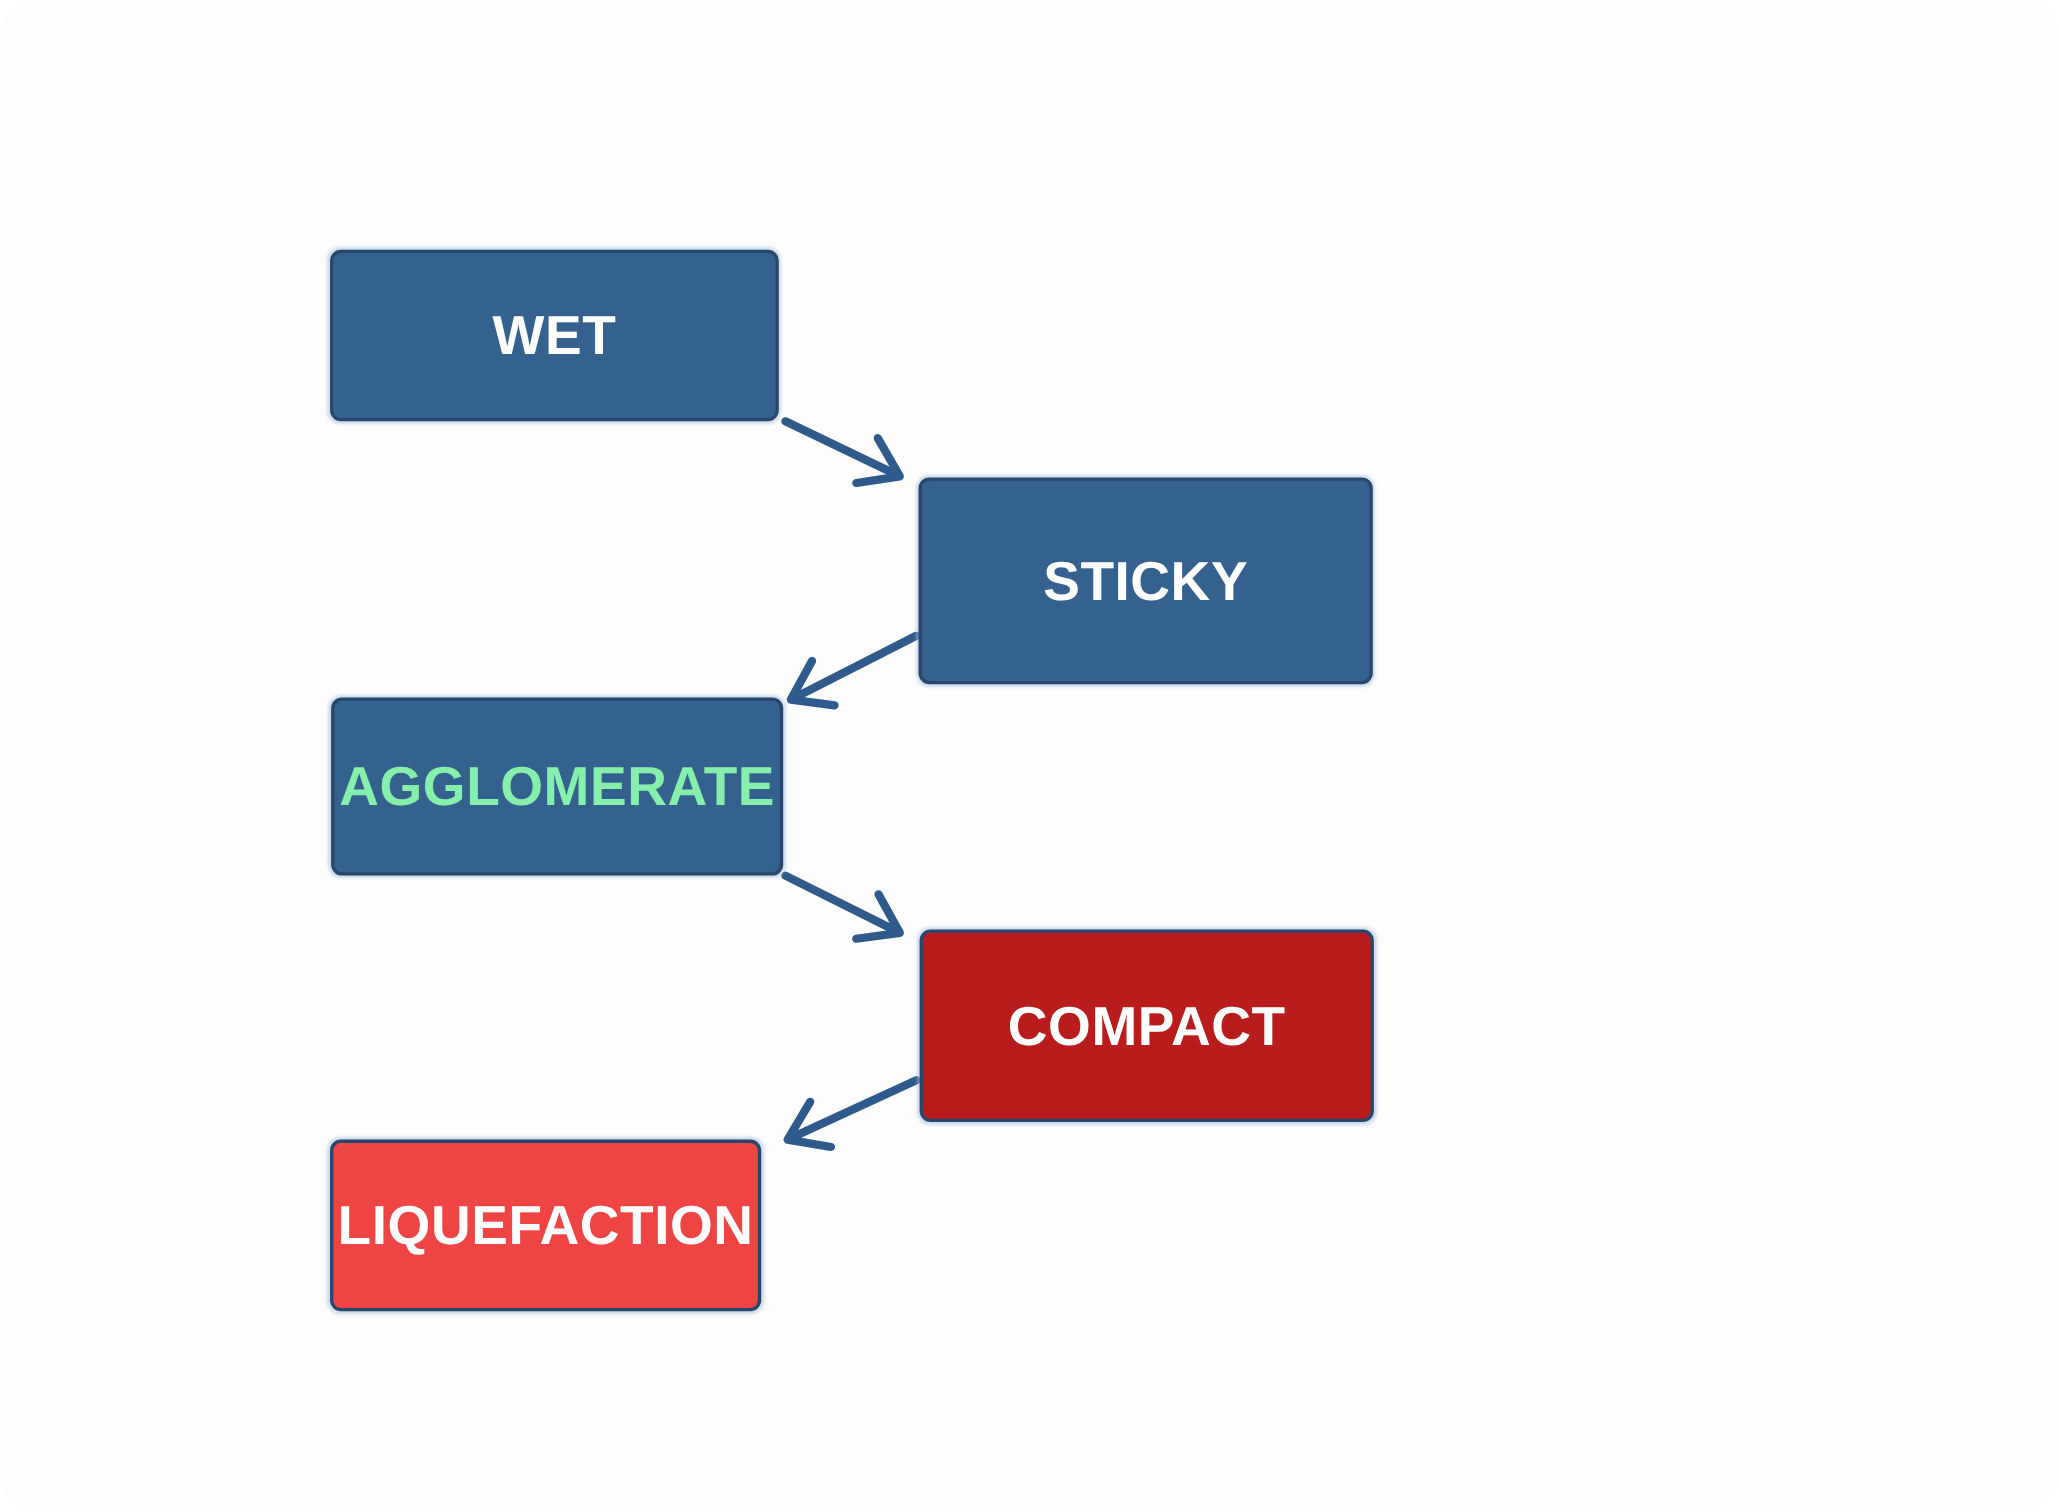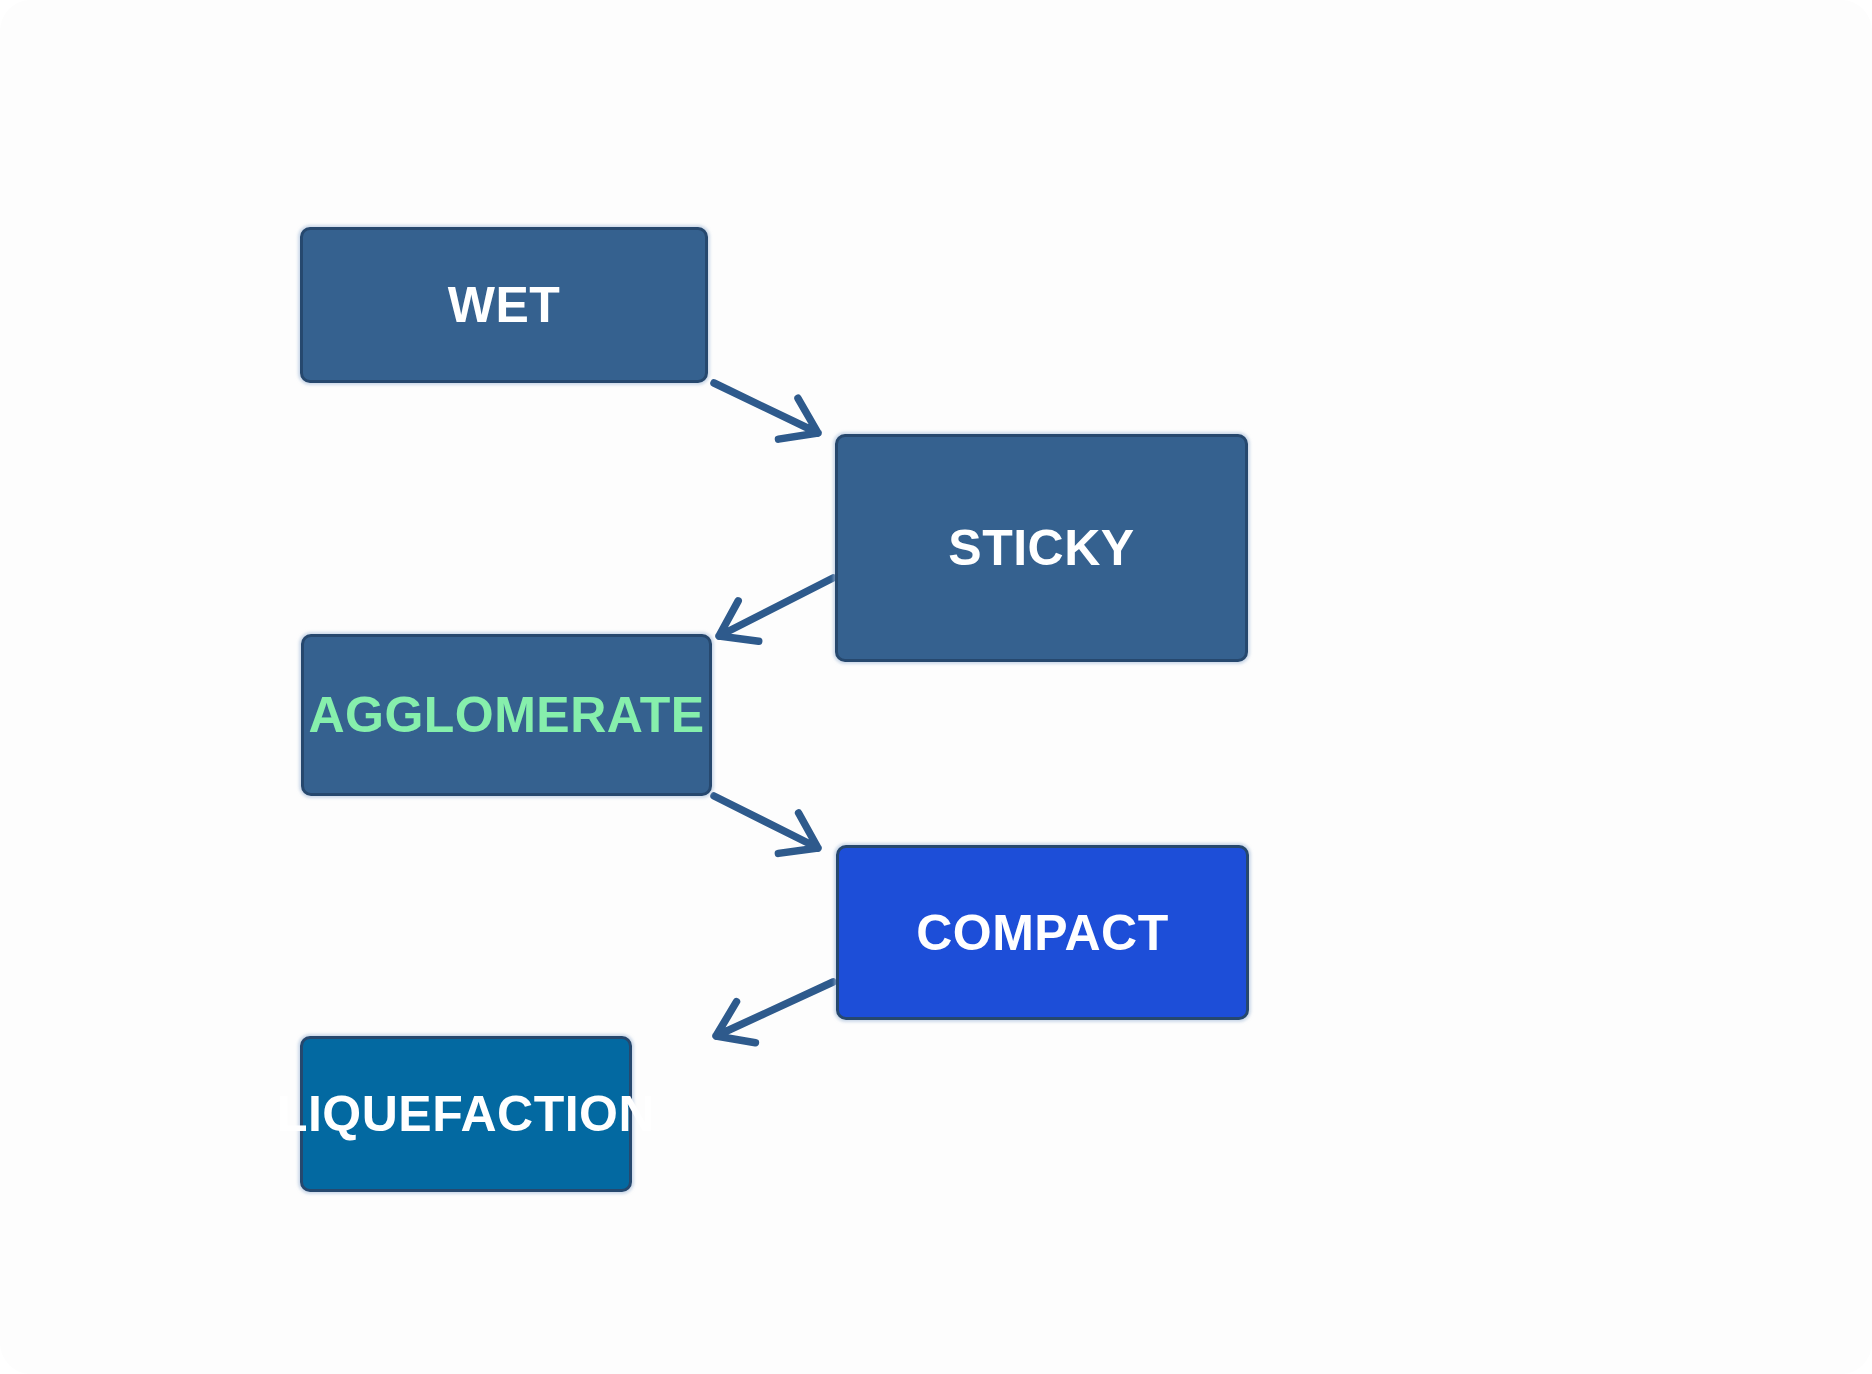--- a/index.html
+++ b/index.html
@@ -50,29 +50,29 @@
       <path d="M 714 383 L 818 433 M 778.5 439.1 L 818 433 L 798.0 398.3" fill="none" stroke="#2E5A8C" stroke-width="7.5" stroke-linecap="round" stroke-linejoin="round"></path>
       <path d="M 833 578 L 719 636 M 738.2 600.9 L 719 636 L 758.7 641.2" fill="none" stroke="#2E5A8C" stroke-width="7.5" stroke-linecap="round" stroke-linejoin="round"></path>
       <path d="M 714 796 L 818 848 M 778.4 853.4 L 818 848 L 798.6 813.0" fill="none" stroke="#2E5A8C" stroke-width="7.5" stroke-linecap="round" stroke-linejoin="round"></path>
       <path d="M 833 982 L 716 1036 M 736.5 1001.7 L 716 1036 L 755.4 1042.7" fill="none" stroke="#2E5A8C" stroke-width="7.5" stroke-linecap="round" stroke-linejoin="round"></path>
     </svg>
 
   <div class="node" style="left: 300px; top: 227px; width: 408px; height: 156px; background: rgb(53, 97, 143); border-color: rgb(38, 72, 110);">
     <span class="node-label" style="color: rgb(255, 255, 255);">WET</span>
   </div>
 
-  <div class="node" style="left: 835px; top: 434px; width: 413px; height: 228px; background: rgb(53, 97, 143); border-color: rgb(38, 72, 110);">
+  <div class="node" style="left: 835px; top: 434px; width: 413px; height: 188px; background: rgb(53, 97, 143); border-color: rgb(38, 72, 110);">
     <span class="node-label" style="color: rgb(255, 255, 255);">STICKY</span>
   </div>
 
   <div class="node" style="left: 301px; top: 634px; width: 411px; height: 162px; background: rgb(53, 97, 143); border-color: rgb(38, 72, 110);">
     <span class="node-label" style="color: #86efac;">AGGLOMERATE</span>
   </div>
 
-  <div class="node" style="left: 836px; top: 845px; width: 413px; height: 175px; background: #1d4ed8; border-color: rgb(38, 72, 110);">
+  <div class="node" style="left: 836px; top: 845px; width: 413px; height: 175px; background: #b91c1c; border-color: rgb(38, 72, 110);">
     <span class="node-label" style="color: rgb(255, 255, 255);">COMPACT</span>
   </div>
 
-  <div class="node" style="left: 300px; top: 1036px; width: 332px; height: 156px; background: #0369a1; border-color: rgb(38, 72, 110);">
+  <div class="node" style="left: 300px; top: 1036px; width: 392px; height: 156px; background: #ef4444; border-color: rgb(38, 72, 110);">
     <span class="node-label" style="color: rgb(255, 255, 255);">LIQUEFACTION</span>
   </div>
 
 </div>
 
 </body></html>

